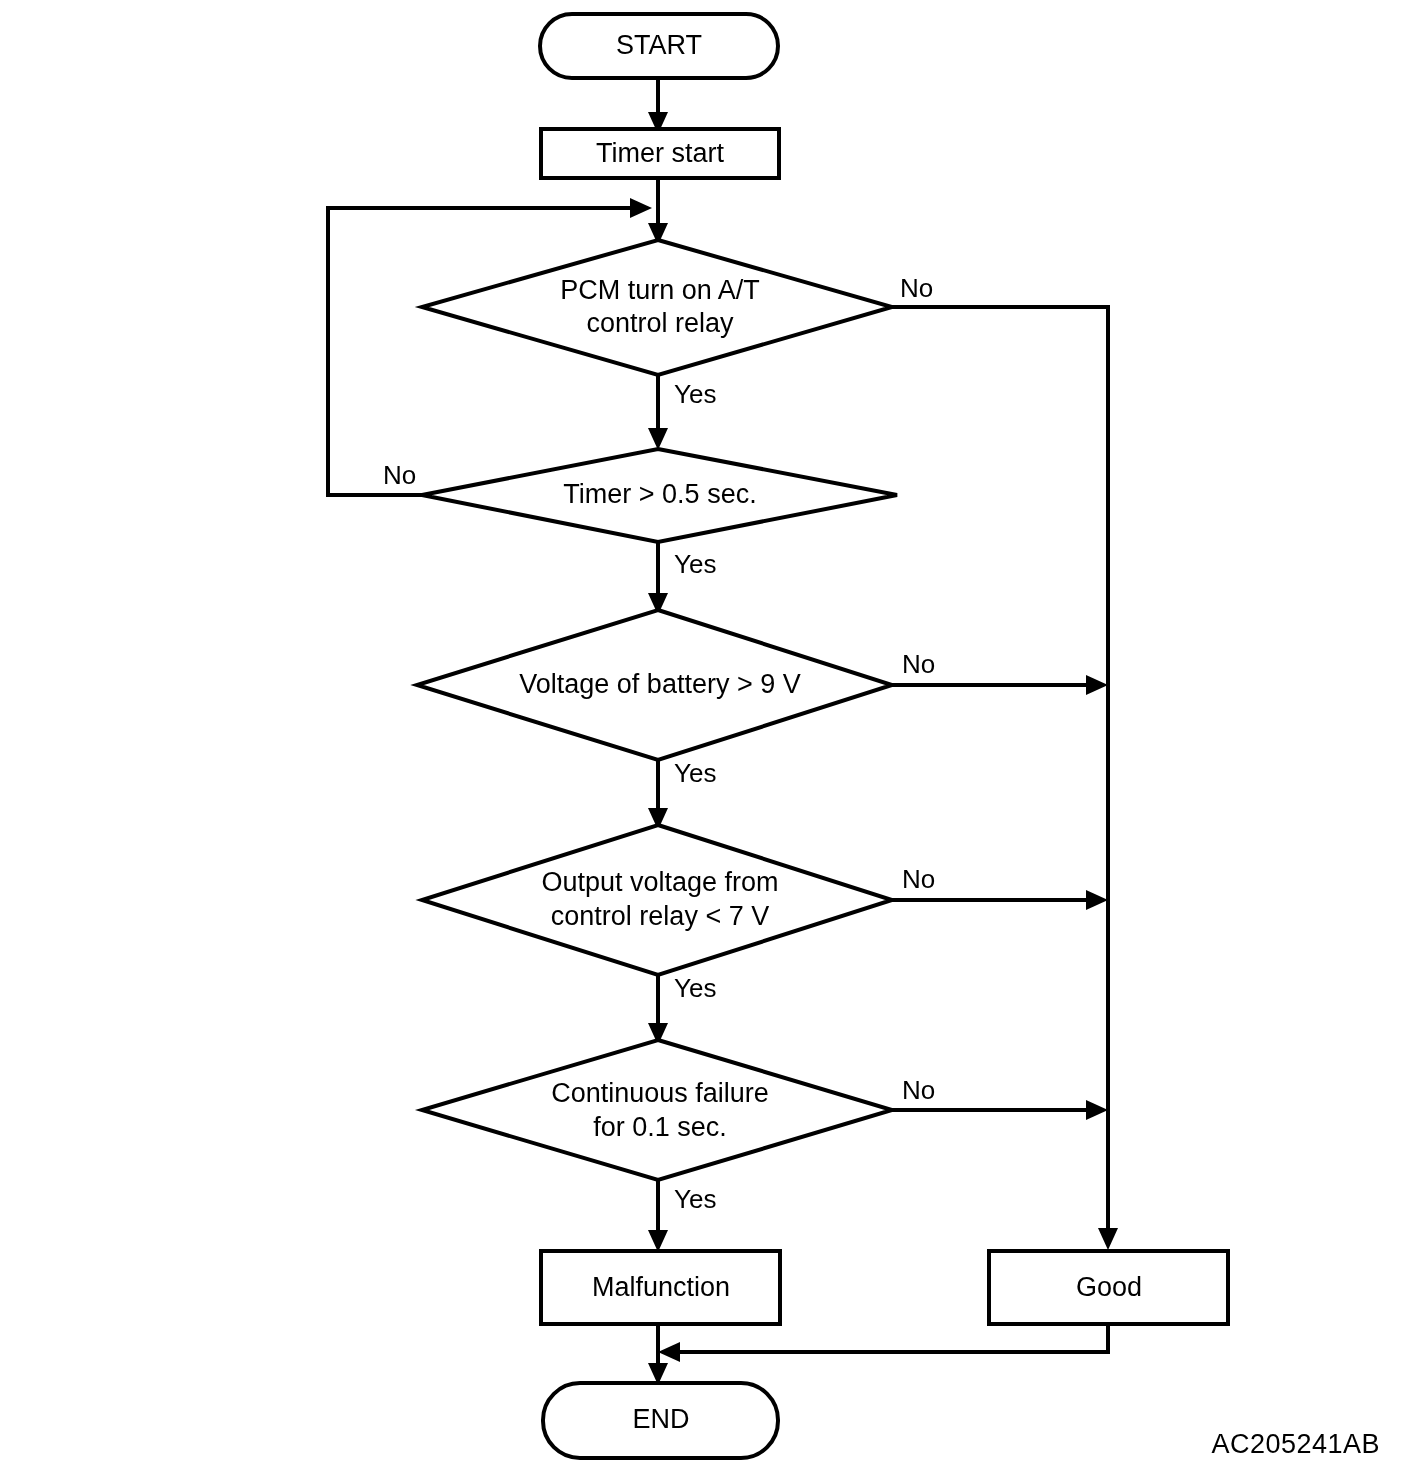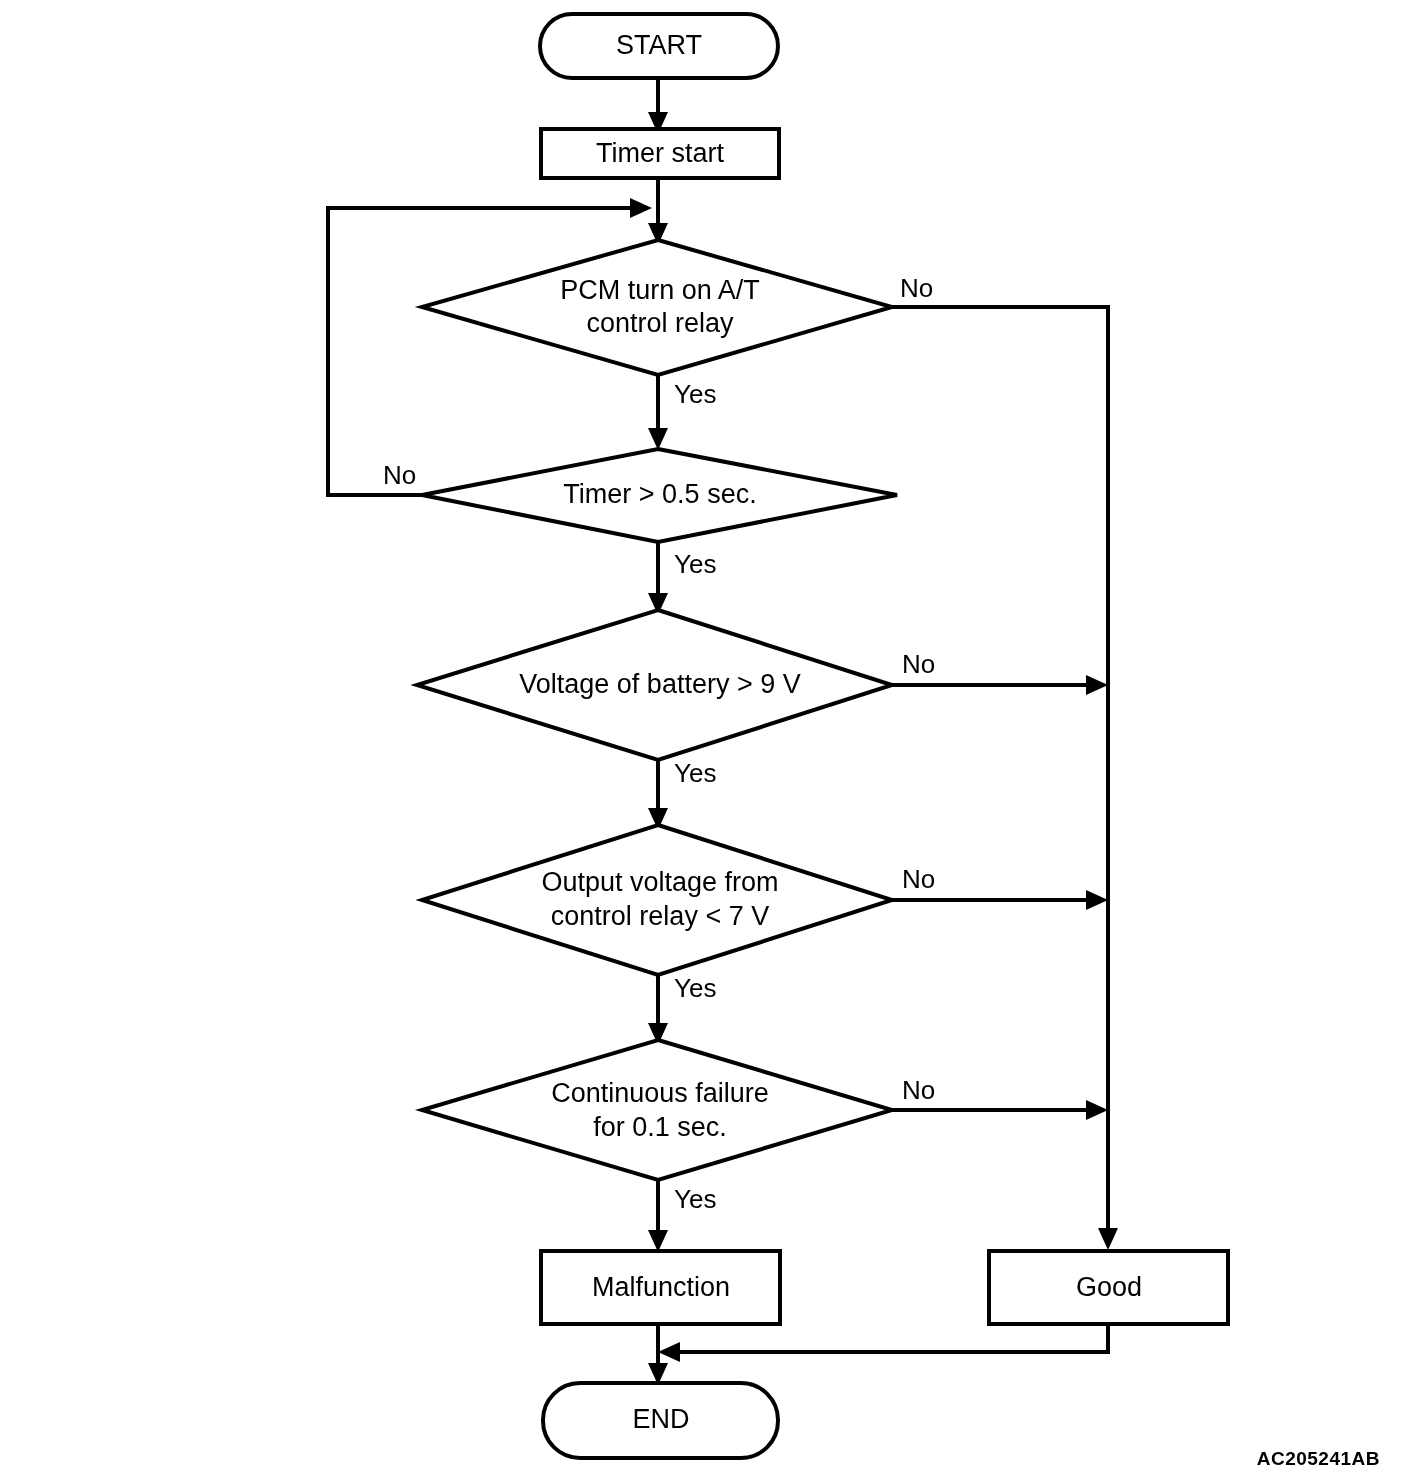--- a/index.html
+++ b/index.html
@@ -35,24 +35,24 @@
   }
   .edge-label {
     font-family: "Liberation Sans", sans-serif;
     font-size: 26px;
     fill: #000000;
     dominant-baseline: middle;
   }
   .ref-code {
     position: absolute;
     right: 28px;
-    bottom: 4px;
-    font-family: "Liberation Sans", sans-serif;
-    font-size: 19px;
-    font-weight: bold;
+    bottom: 14px;
+    font-family: "Liberation Sans", sans-serif;
+    font-size: 27px;
+    font-weight: normal;
     letter-spacing: 0.5px;
     color: #000000;
     white-space: nowrap;
   }
   .node-shape {
     fill: #ffffff;
     stroke: #000000;
     stroke-width: 4;
     stroke-linejoin: miter;
   }

